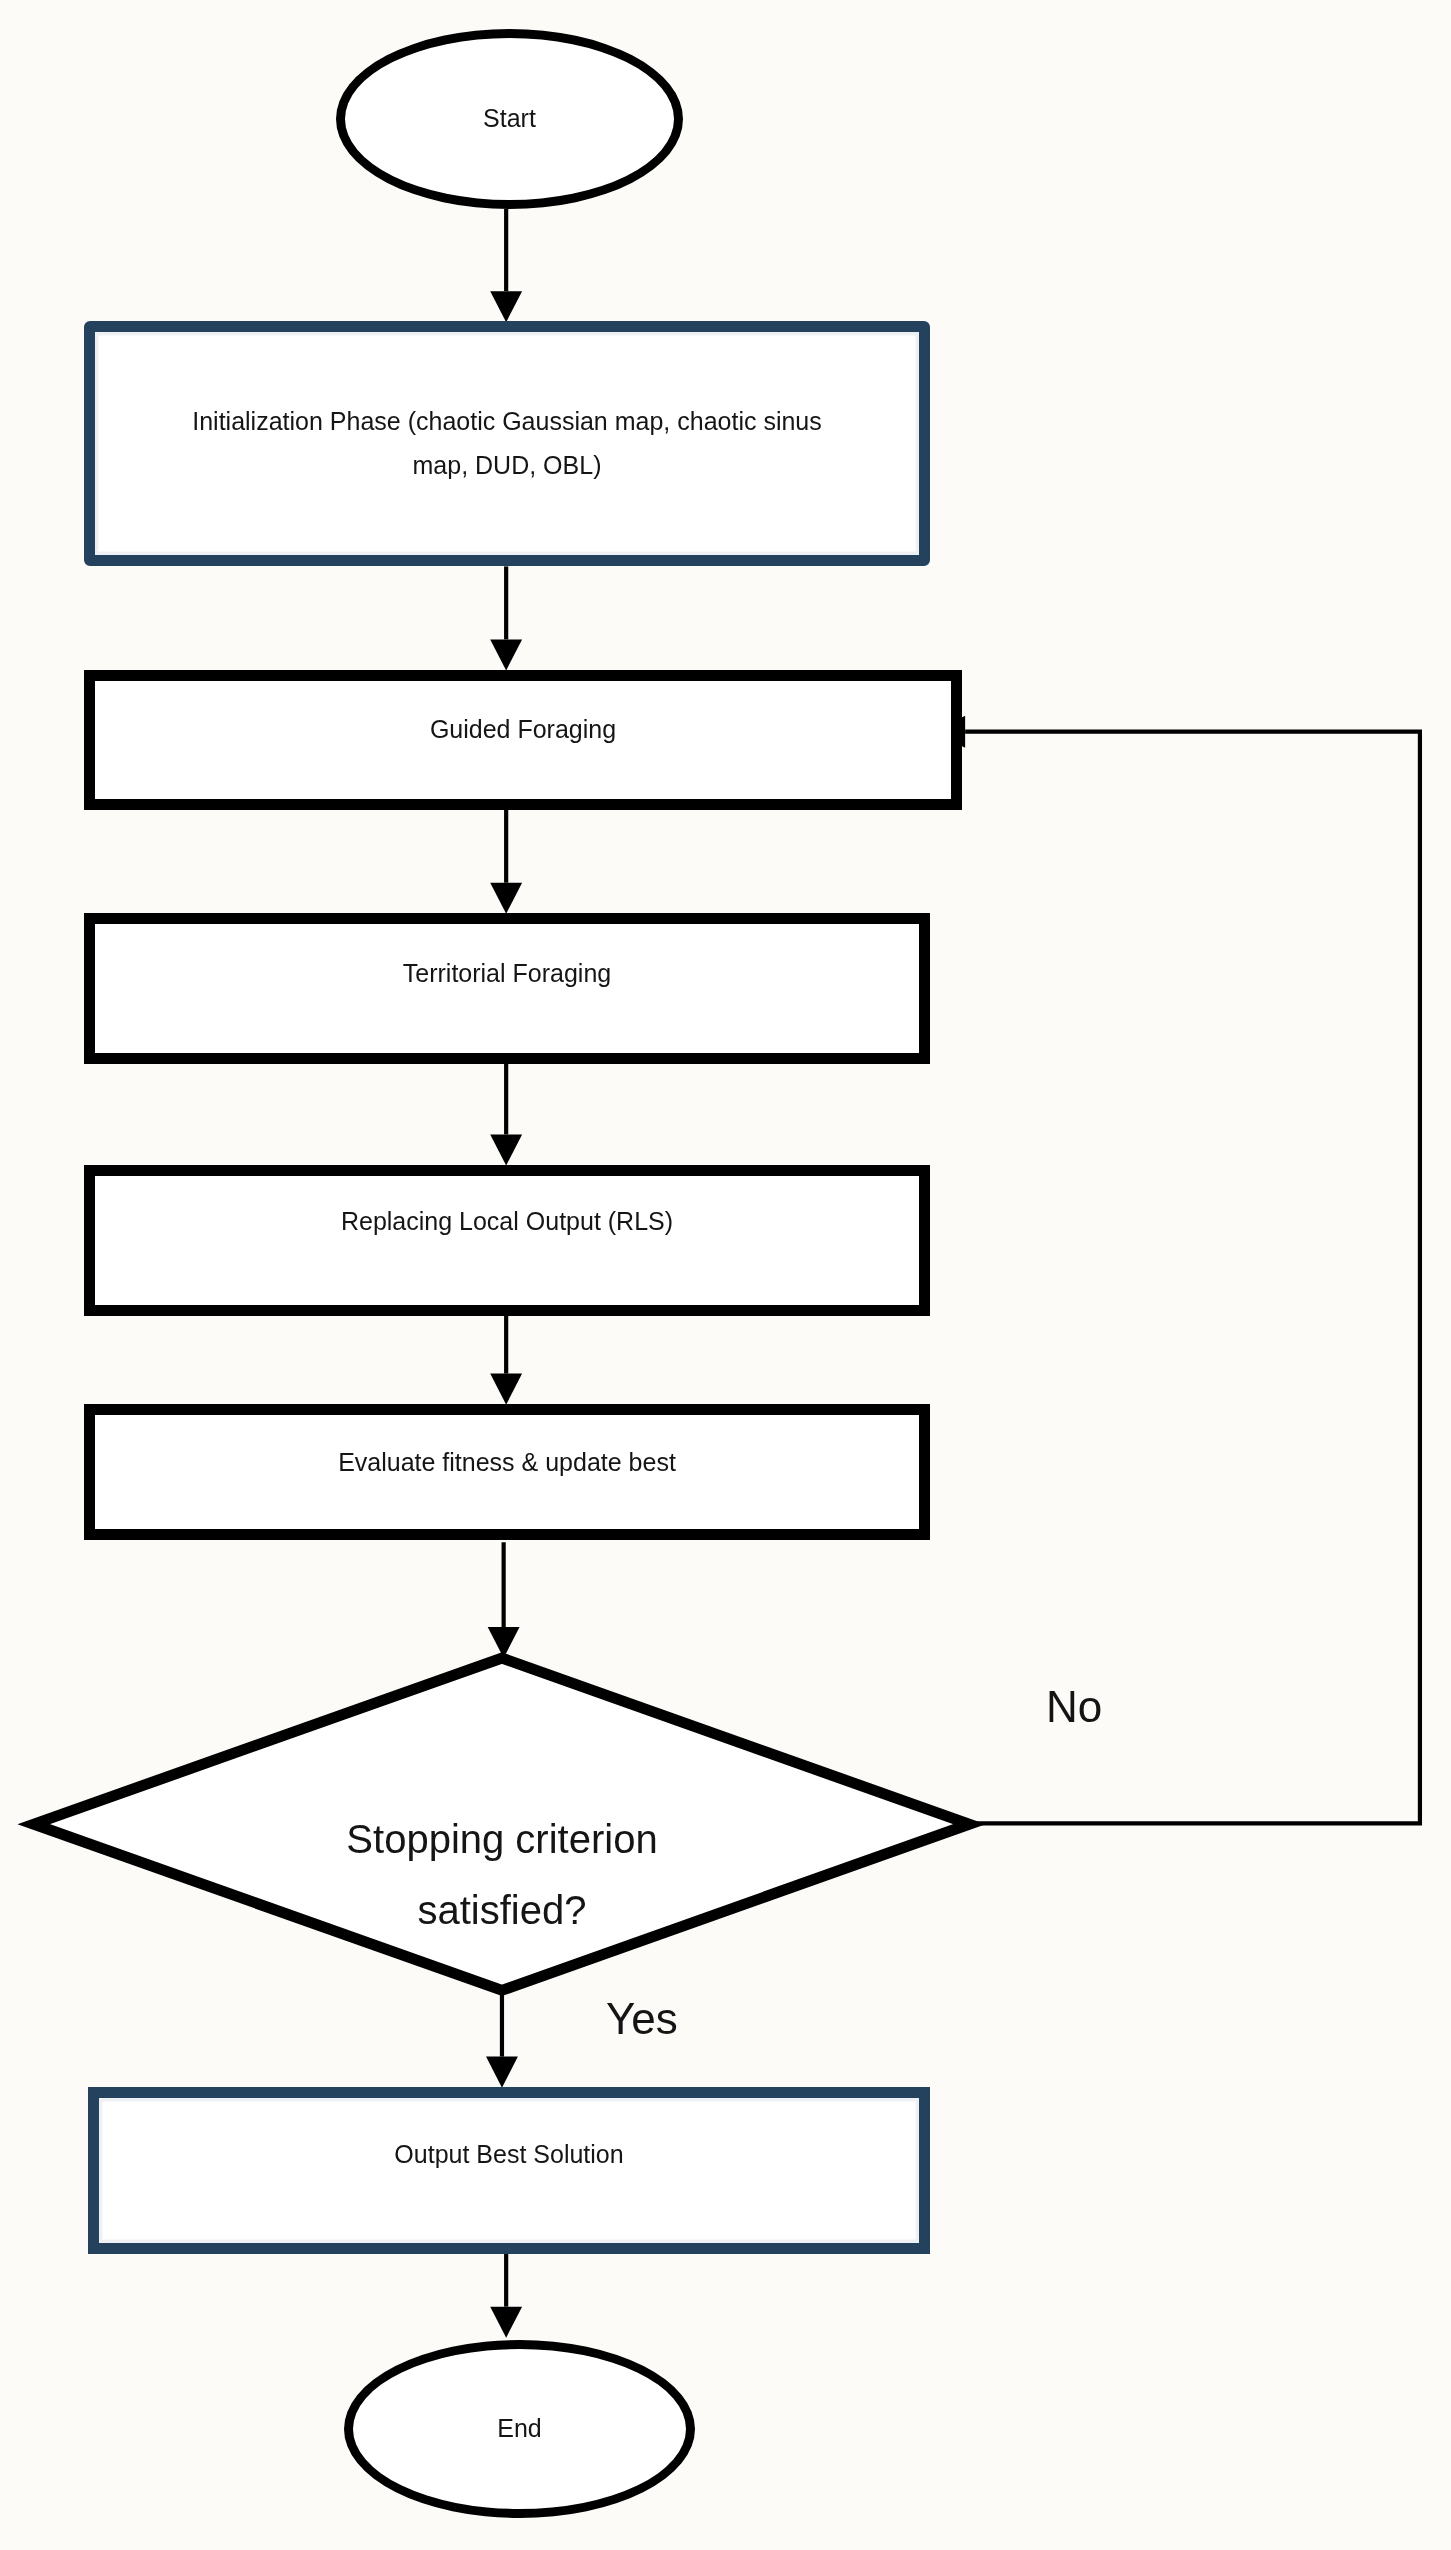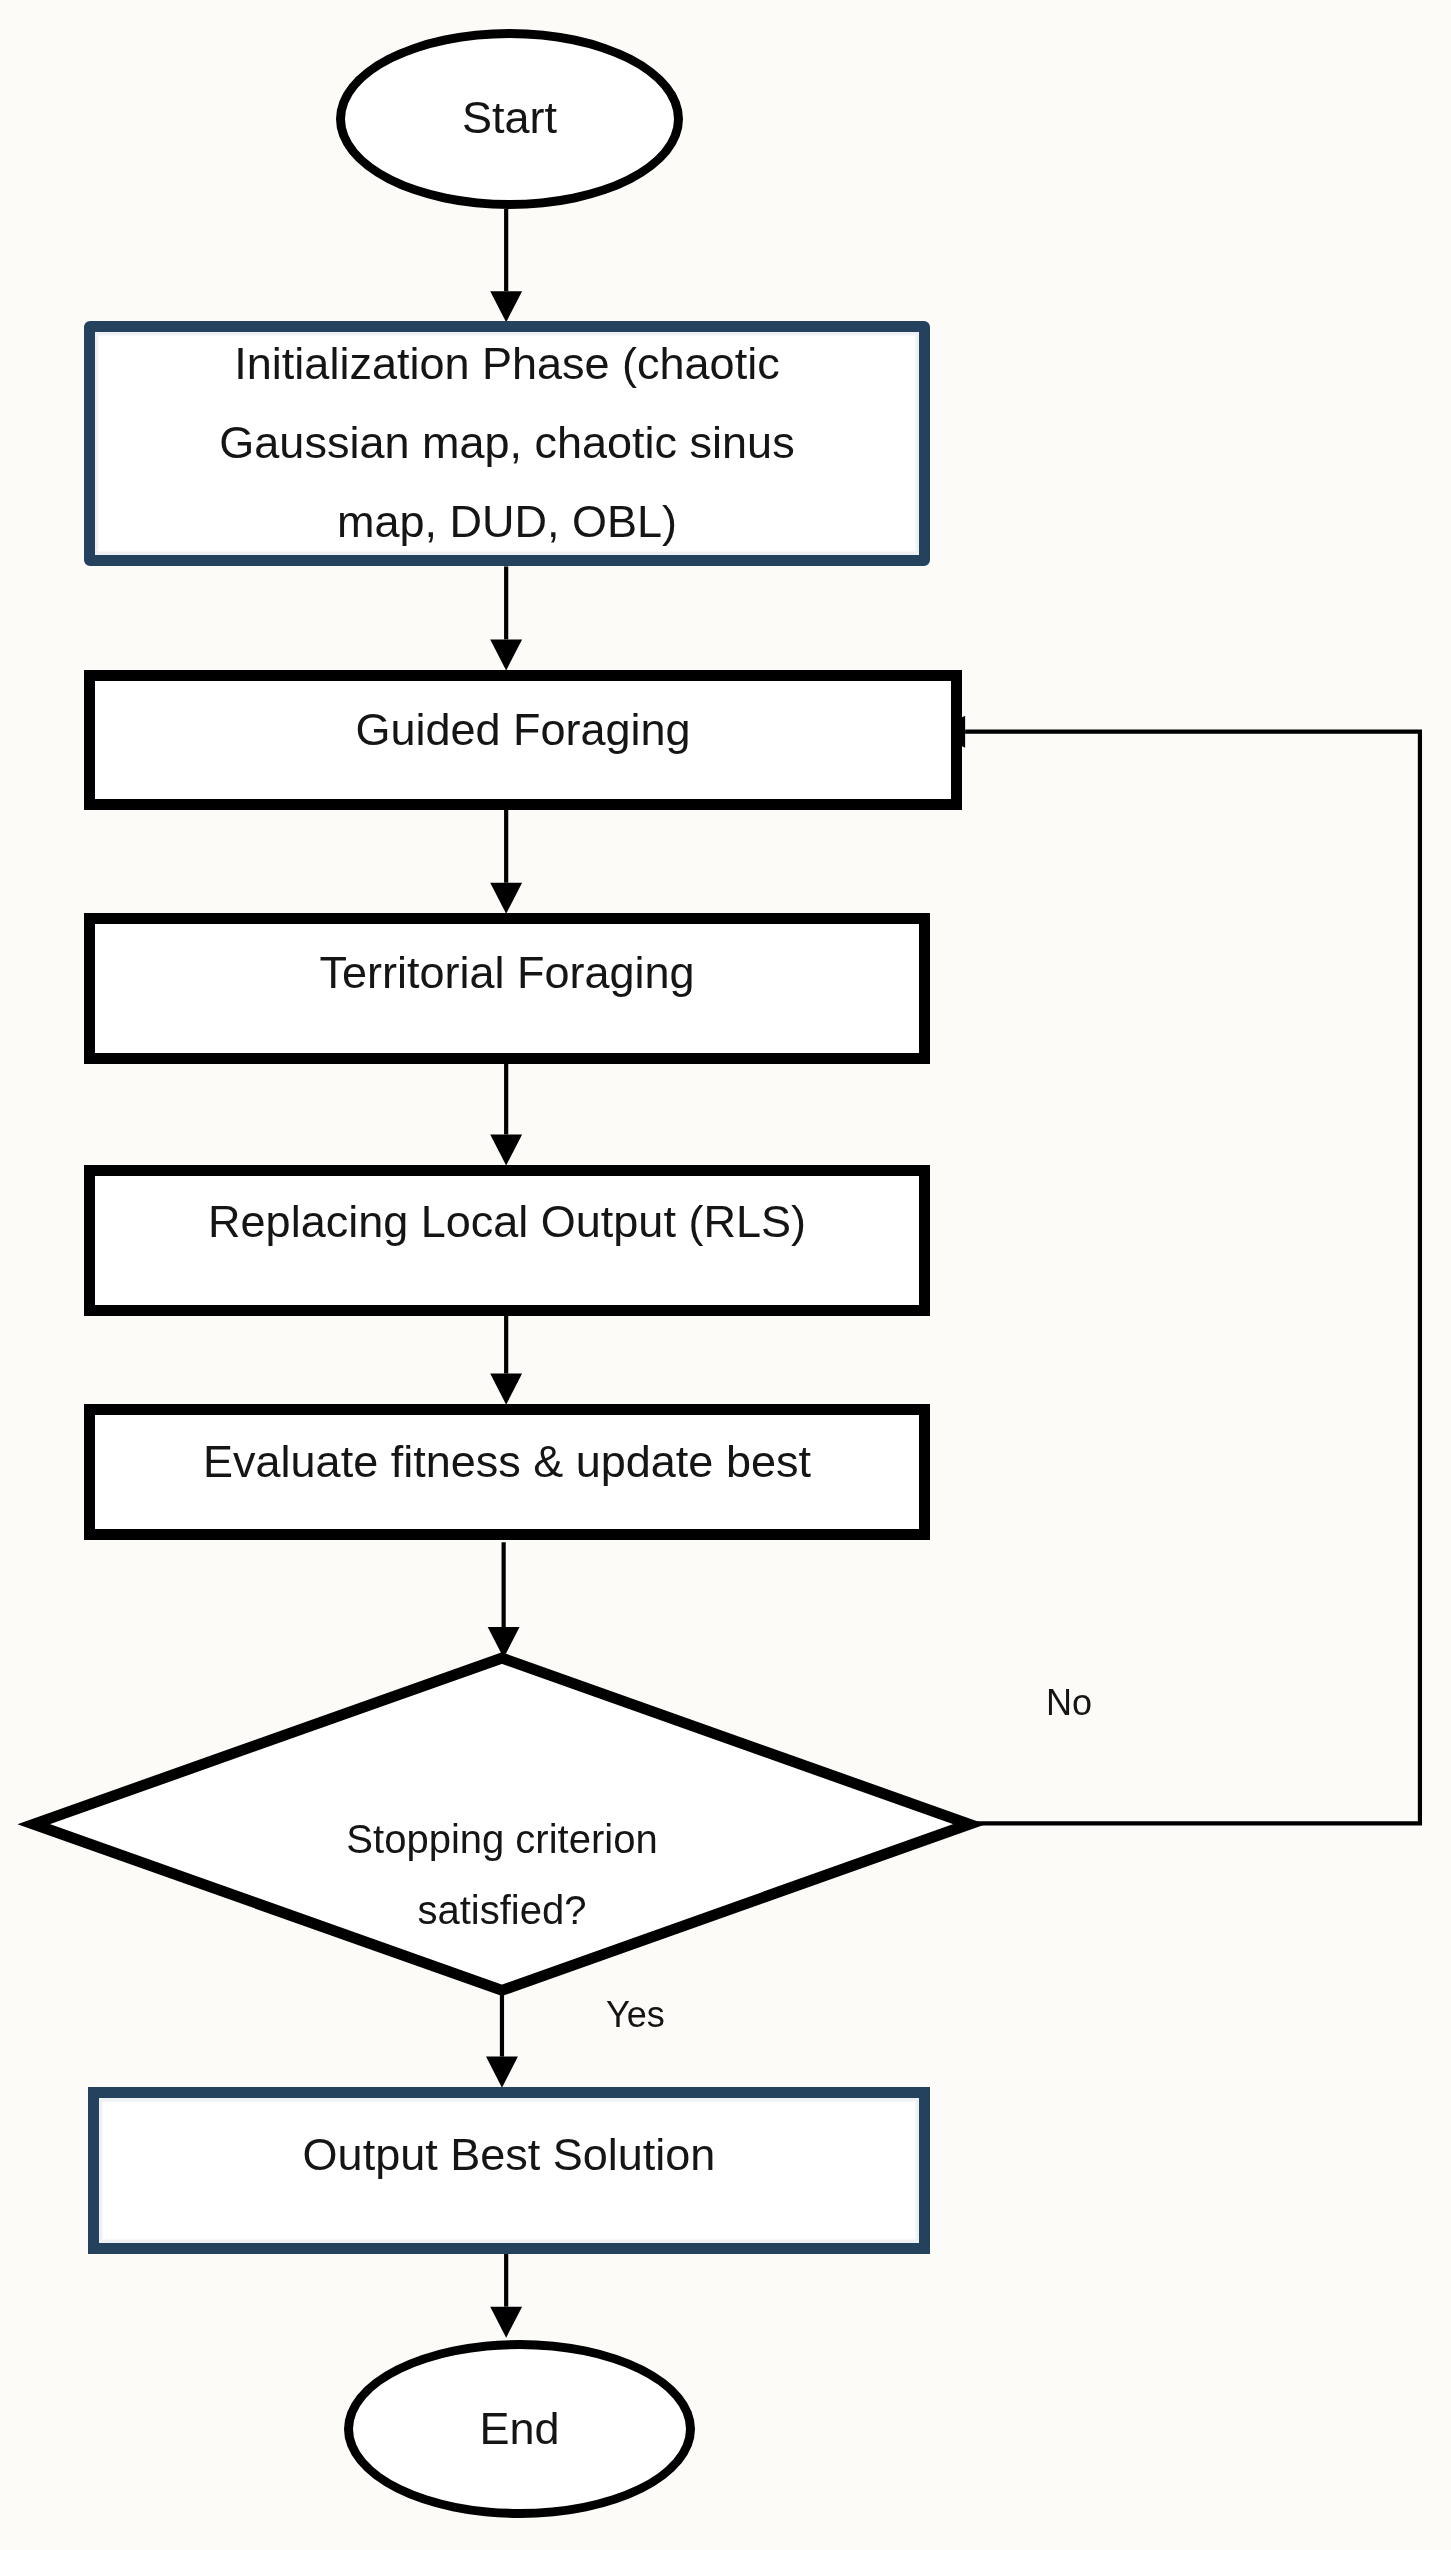--- a/index.html
+++ b/index.html
@@ -23,21 +23,21 @@
     height: 2550px;
   }
   .node {
     position: absolute;
     box-sizing: border-box;
     background: #ffffff;
     display: flex;
     align-items: center;
     justify-content: center;
     text-align: center;
-    font-size: 45px;
+    font-size: 25px;
     line-height: 1.75;
   }
   .terminator {
     border: 9.2px solid #000000;
     border-radius: 50%;
   }
   .process {
     border: 11px solid #000000;
   }
   .accent {
@@ -57,21 +57,21 @@
   #decision-text {
     position: absolute;
     left: 284px; top: 1804px;
     width: 436px;
     text-align: center;
     font-size: 40px;
     line-height: 1.78;
   }
   .edge-label {
     position: absolute;
-    font-size: 36px;
+    font-size: 44px;
     color: #141414;
     white-space: nowrap;
   }
   #label-yes { left: 606px;  top: 1994px; }
   #label-no  { left: 1046px; top: 1682px; }
 </style>
 </head>
 <body>
 
 <div class="canvas">

